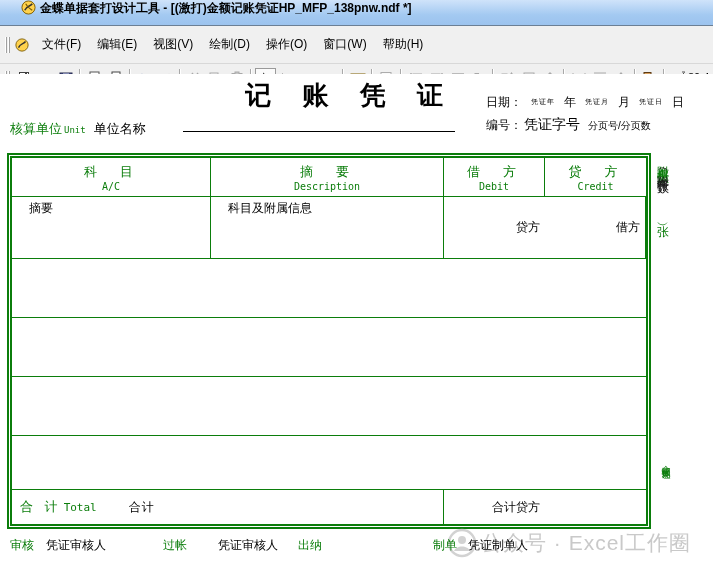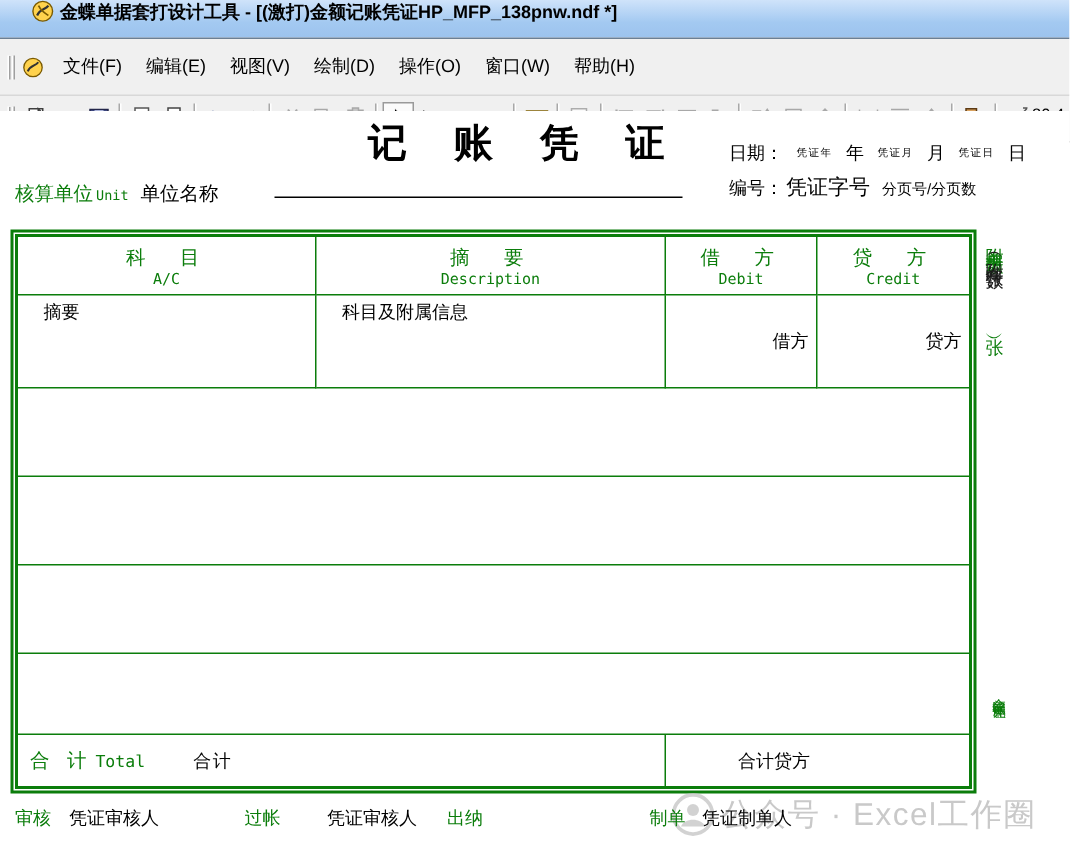--- a/index.html
+++ b/index.html
@@ -368,22 +368,22 @@
       <span class="zh">借　方</span>
       <span class="en">Debit</span>
     </div>
     <div class="cell bb hcell">
       <span class="zh">贷　方</span>
       <span class="en">Credit</span>
     </div>
 
     <div class="cell br bb txtcell">摘要</div>
     <div class="cell br bb txtcell">科目及附属信息</div>
+    <div class="cell bb amtcell">贷方</div>
     <div class="cell br bb amtcell">借方</div>
-    <div class="cell bb amtcell">贷方</div>
 
     <div class="cell bb span-all"></div>
       <div class="cell bb span-all"></div>
       <div class="cell bb span-all"></div>
       <div class="cell bb span-all"></div>
       <div class="cell br total-left" id="total-left">
       <span class="g">合 计</span>
       <span class="en">Total</span>
       <span class="field">合计</span>
     </div>

